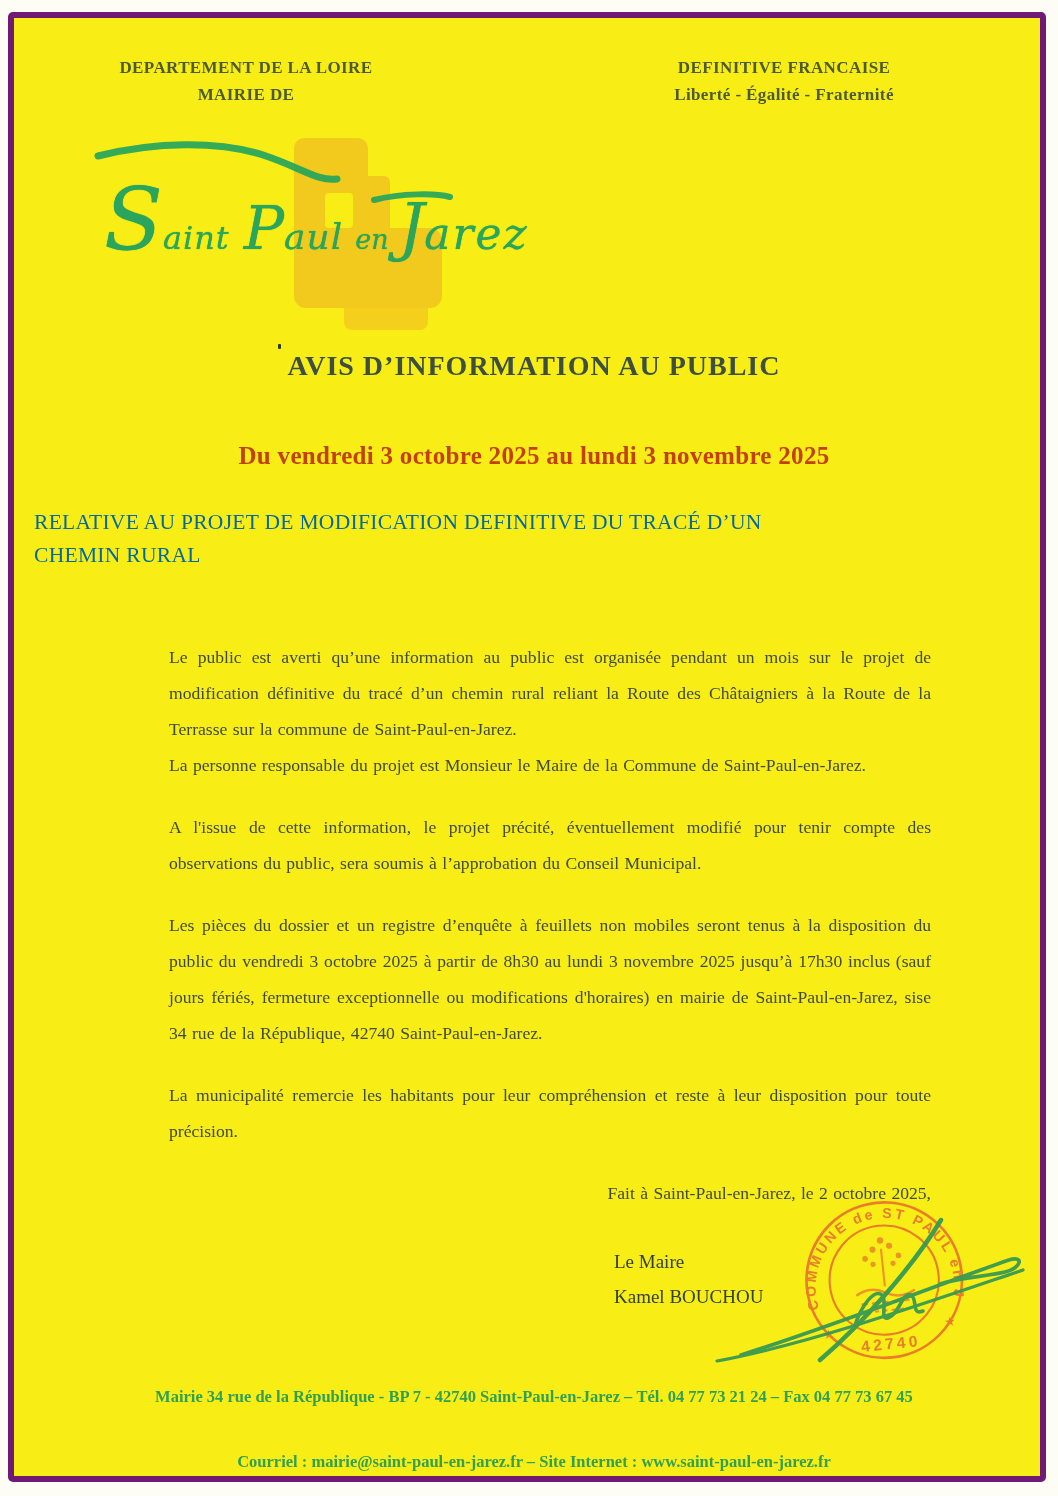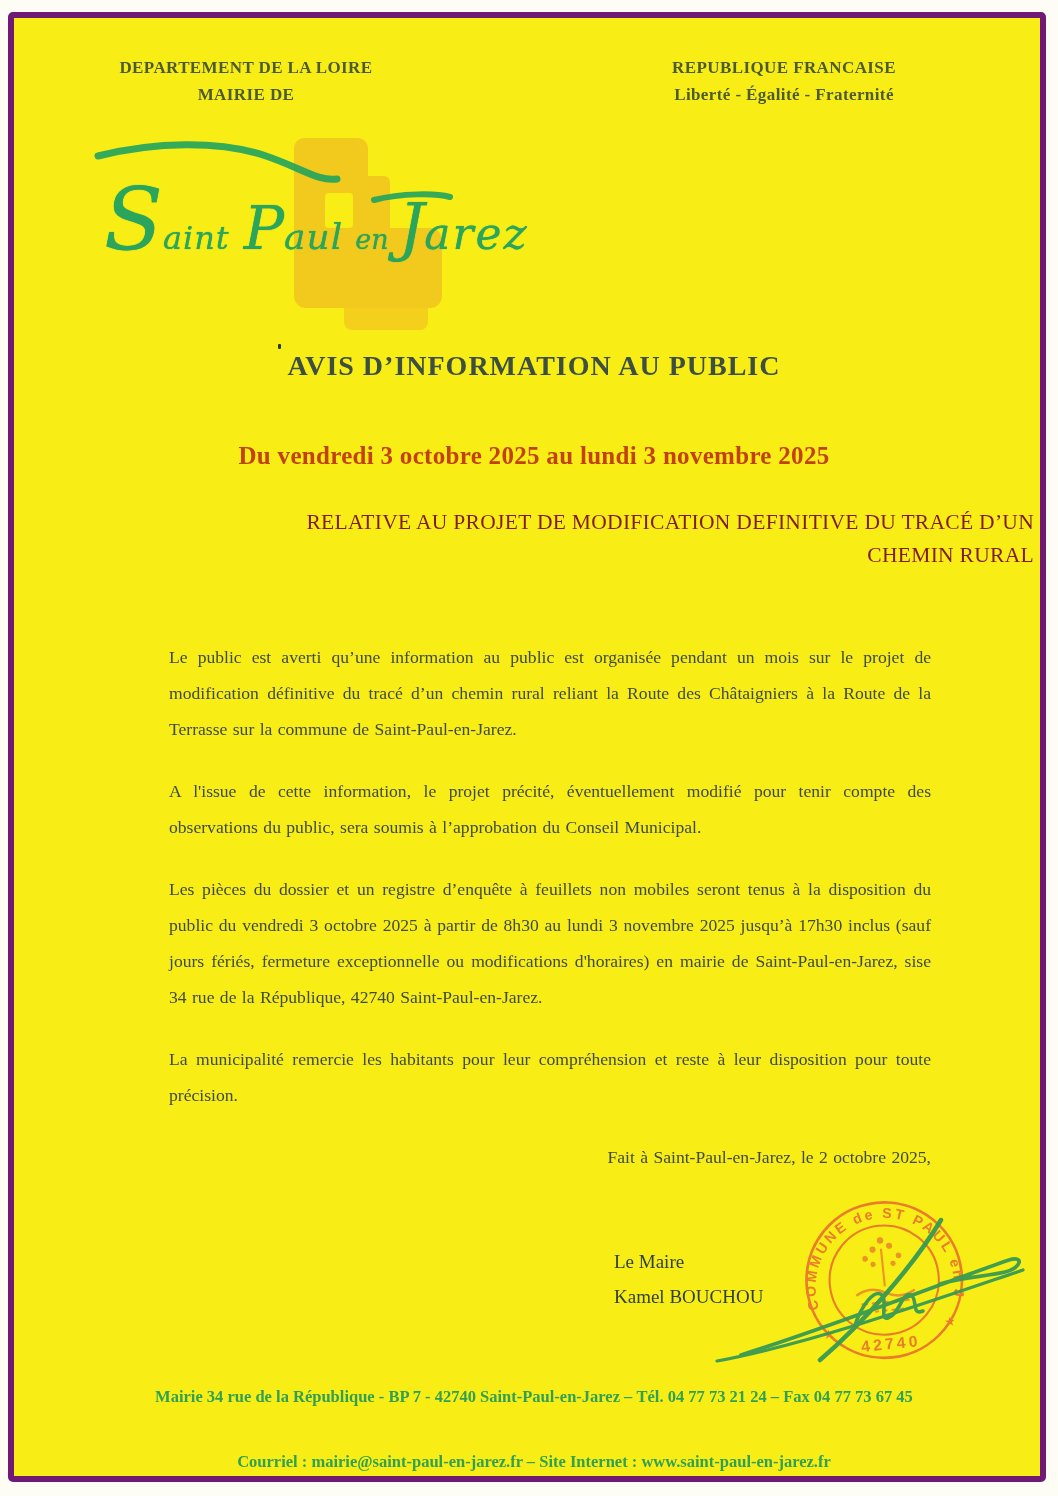--- a/index.html
+++ b/index.html
@@ -36,22 +36,22 @@
   
   .doc-title{
     position:absolute;left:20px;top:332px;width:1000px;text-align:center;
     font-size:28px;font-weight:bold;letter-spacing:1px;color:#3c4f41;
   }
   .doc-subtitle{
     position:absolute;left:20px;top:424px;width:1000px;text-align:center;
     font-size:25px;font-weight:600;color:#c2410c;letter-spacing:.3px;
   }
   .doc-heading{
-    position:absolute;left:20px;top:488px;width:1000px;text-align:right;
-    font-size:21.5px;font-weight:500;color:#7f1d1d;line-height:33px;letter-spacing:.3px;
+    position:absolute;left:20px;top:488px;width:1000px;text-align:left;
+    font-size:21.5px;font-weight:500;color:#0369a1;line-height:33px;letter-spacing:.3px;
   }
   
   .body-col{
     position:absolute;left:155px;top:621px;width:762px;
     font-size:17.6px;line-height:36px;color:#3f4a40;text-align:justify;
     word-spacing:1px;
   }
   .body-col p{margin:0;}
   .body-col p.gap{margin-top:26px;}
   .fait{margin-top:24px;text-align:right;}
@@ -74,21 +74,21 @@
 </head>
 <body>
 
 <div class="paper">
 
   <div class="hdr hdr-left">
     <div>DEPARTEMENT DE LA LOIRE</div>
     <div>MAIRIE DE</div>
   </div>
   <div class="hdr hdr-right">
-    <div>REPUBLIQUE FRANCAISE</div>
+    <div>DEFINITIVE FRANCAISE</div>
     <div>Liberté - Égalité - Fraternité</div>
   </div>
 
   <div class="logo">
     <svg width="400" height="215" viewBox="0 0 400 215">
 
       <g fill="#f2c71e" opacity="0.9">
         <rect x="200" y="2" width="74" height="126" rx="10"></rect>
         <rect x="200" y="92" width="148" height="80" rx="12"></rect>
         <rect x="262" y="40" width="34" height="60" rx="6"></rect>
@@ -115,20 +115,21 @@
 
   <div class="doc-title">AVIS D’INFORMATION AU PUBLIC</div>
   <div class="doc-subtitle">Du vendredi 3 octobre 2025 au lundi 3 novembre 2025</div>
   <div class="doc-heading">
     <div>RELATIVE AU PROJET DE MODIFICATION DEFINITIVE DU TRACÉ D’UN</div>
     <div>CHEMIN RURAL</div>
   </div>
 
   <div class="body-col">
     <p>Le public est averti qu’une information au public est organisée pendant un mois sur le projet de modification définitive du tracé d’un chemin rural reliant la Route des Châtaigniers à la Route de la Terrasse sur la commune de Saint-Paul-en-Jarez.</p>
+    <p>La personne responsable du projet est Monsieur le Maire de la Commune de Saint-Paul-en-Jarez.</p>
     <p class="gap">A l'issue de cette information, le projet précité, éventuellement modifié pour tenir compte des observations du public, sera soumis à l’approbation du Conseil Municipal.</p>
     <p class="gap">Les pièces du dossier et un registre d’enquête à feuillets non mobiles seront tenus à la disposition du public du vendredi 3 octobre 2025 à partir de 8h30 au lundi 3 novembre 2025 jusqu’à 17h30 inclus (sauf jours fériés, fermeture exceptionnelle ou modifications d'horaires) en mairie de Saint-Paul-en-Jarez, sise 34 rue de la République, 42740 Saint-Paul-en-Jarez.</p>
     <p class="gap">La municipalité remercie les habitants pour leur compréhension et reste à leur disposition pour toute précision.</p>
     <p class="gap fait">Fait à Saint-Paul-en-Jarez, le 2 octobre 2025,</p>
   </div>
 
   <div class="sig-block">
     <div>Le Maire</div>
     <div>Kamel BOUCHOU</div>
   </div>

